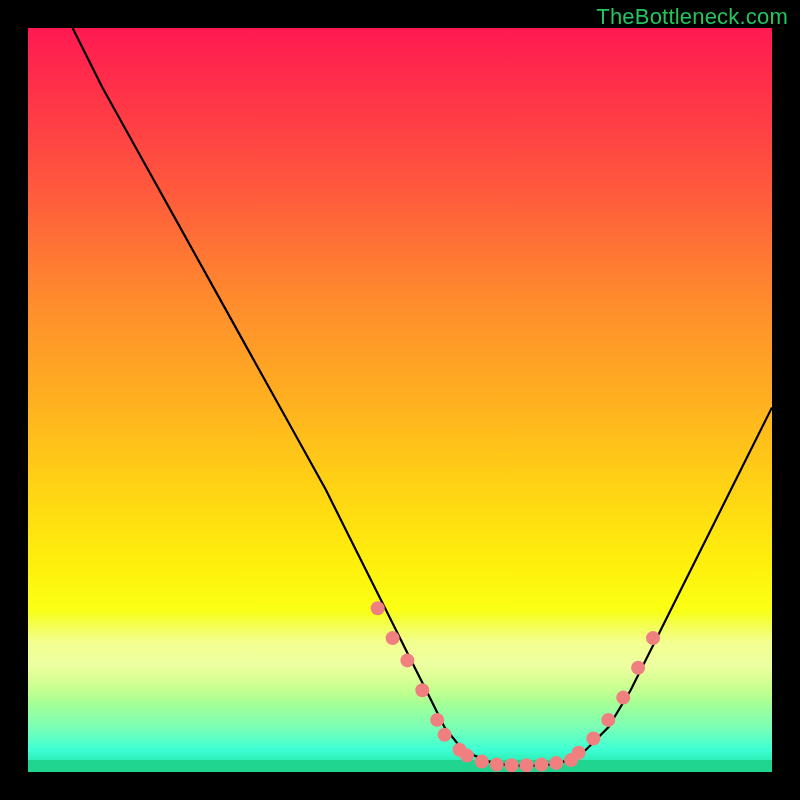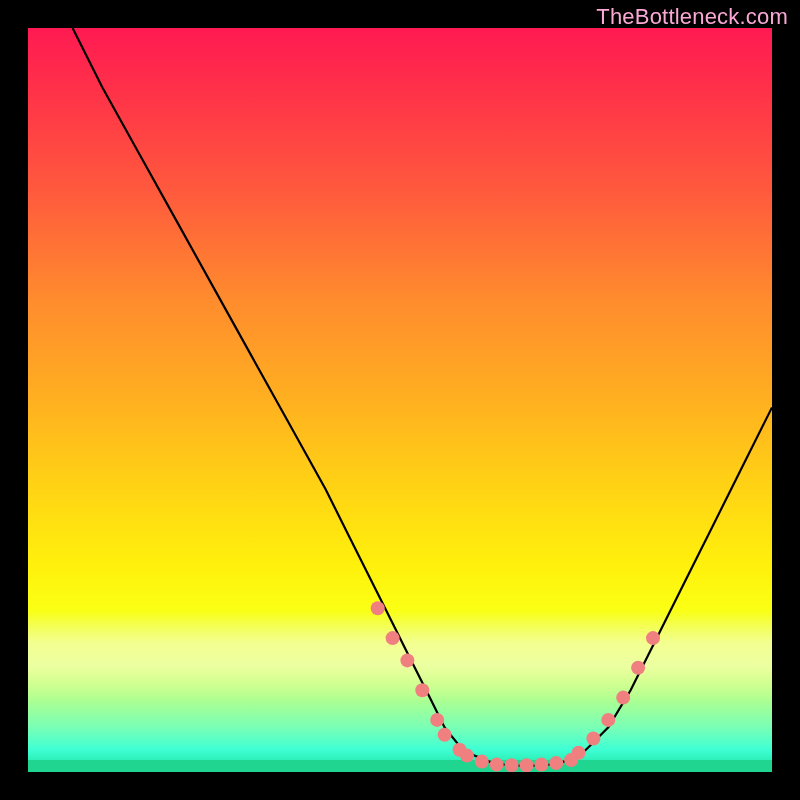--- a/index.html
+++ b/index.html
@@ -14,21 +14,21 @@
   .outer {
     width: 800px;
     height: 800px;
     background: #000;
     position: relative;
   }
   .watermark {
     position: absolute;
     top: 4px;
     right: 12px;
-    color: #f9a8d4;
+    color: #22c55e;
     font-size: 22px;
     font-weight: 500;
     letter-spacing: 0.2px;
     z-index: 10;
   }
   
   .plot {
     position: absolute;
     left: 28px;
     top: 28px;

